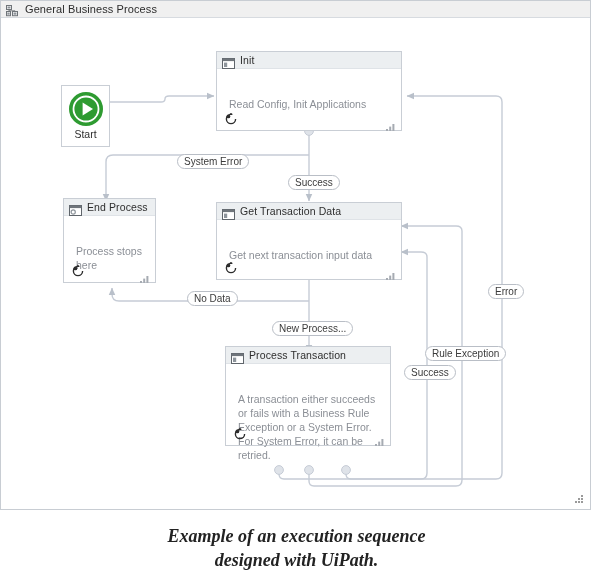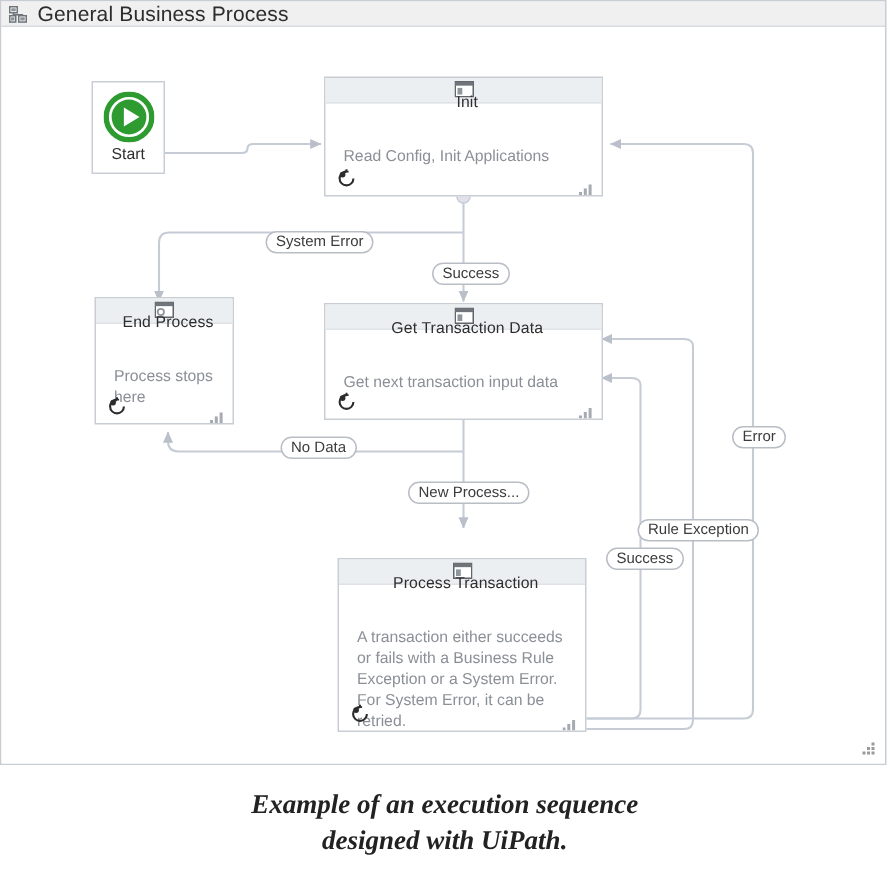--- a/index.html
+++ b/index.html
@@ -41,21 +41,21 @@
     display: flex;
     align-items: center;
     padding-left: 5px;
   }
   .titlebar .tb-icon {
     width: 13px; height: 12px;
     margin-right: 6px;
     display: block;
   }
   .titlebar .tb-text {
-    font-size: 14px;
+    font-size: 11px;
     color: #2c2c2c;
     line-height: 1;
     letter-spacing: .1px;
   }
 
   .canvas {
     position: absolute;
     left: 0; top: 17px;
     right: 0; bottom: 0;
     background: #ffffff;
@@ -93,21 +93,20 @@
     box-sizing: border-box;
   }
   .node .hdr {
     height: 17px;
     background: #eceff1;
     border-bottom: 1px solid #dfe3e7;
     box-sizing: border-box;
     display: flex;
     align-items: center;
     padding-left: 5px;
-    flex-direction: column;
   }
   .node .hdr .n-icon {
     width: 13px; height: 11px;
     margin-right: 5px;
     flex: 0 0 auto;
   }
   .node .hdr .n-title {
     font-size: 10.5px;
     color: #2e2e2e;
     line-height: 1;
@@ -244,21 +243,21 @@
 
         <g>
           <circle cx="308" cy="113" r="4.4" fill="#dfe3e9" stroke="#c6ccd6" stroke-width="1"></circle>
           <circle cx="308" cy="252" r="4.4" fill="#dfe3e9" stroke="#c6ccd6" stroke-width="1"></circle>
           <circle cx="278" cy="452" r="4.4" fill="#dfe3e9" stroke="#c6ccd6" stroke-width="1"></circle>
           <circle cx="308" cy="452" r="4.4" fill="#dfe3e9" stroke="#c6ccd6" stroke-width="1"></circle>
           <circle cx="345" cy="452" r="4.4" fill="#dfe3e9" stroke="#c6ccd6" stroke-width="1"></circle>
         </g>
       </svg>
 
-      <div class="start-node" style="left:60px; top:36px; width:49px; height:62px;">
+      <div class="start-node" style="left:60px; top:67px; width:49px; height:62px;">
         <span class="play">
           <svg viewBox="0 0 34 34" width="34" height="34">
             <circle cx="17" cy="17" r="15.2" fill="#ffffff" stroke="#2e9b31" stroke-width="3.6"></circle>
             <circle cx="17" cy="17" r="11.6" fill="#2e9b31"></circle>
             <path d="M13.6,10.6 L24,17 L13.6,23.4 Z" fill="#ffffff"></path>
           </svg>
         </span>
         <span class="lbl">Start</span>
       </div>
 
@@ -345,21 +344,21 @@
           <span class="bars">
             <svg viewBox="0 0 9 8" width="9" height="8">
               <rect x="0" y="6" width="2" height="2" fill="#a6abb2"></rect>
               <rect x="3.2" y="3.6" width="2" height="4.4" fill="#a6abb2"></rect>
               <rect x="6.4" y="1" width="2" height="7" fill="#a6abb2"></rect>
             </svg>
           </span>
         </div>
       </div>
 
-      <div class="node" style="left:224px; top:354px; width:166px; height:116px;">
+      <div class="node" style="left:224px; top:328px; width:166px; height:100px;">
         <div class="hdr">
           <span class="n-icon">
             <svg viewBox="0 0 13 11" width="13" height="11">
               <rect x="0.5" y="0.5" width="12" height="10" fill="#ffffff" stroke="#5f656b"></rect>
               <rect x="0.5" y="0.5" width="12" height="2.6" fill="#6f757b"></rect>
               <rect x="2" y="4.6" width="3.2" height="4.4" fill="#8e959c"></rect>
             </svg>
           </span>
           <span class="n-title">Process Transaction</span>
         </div>

